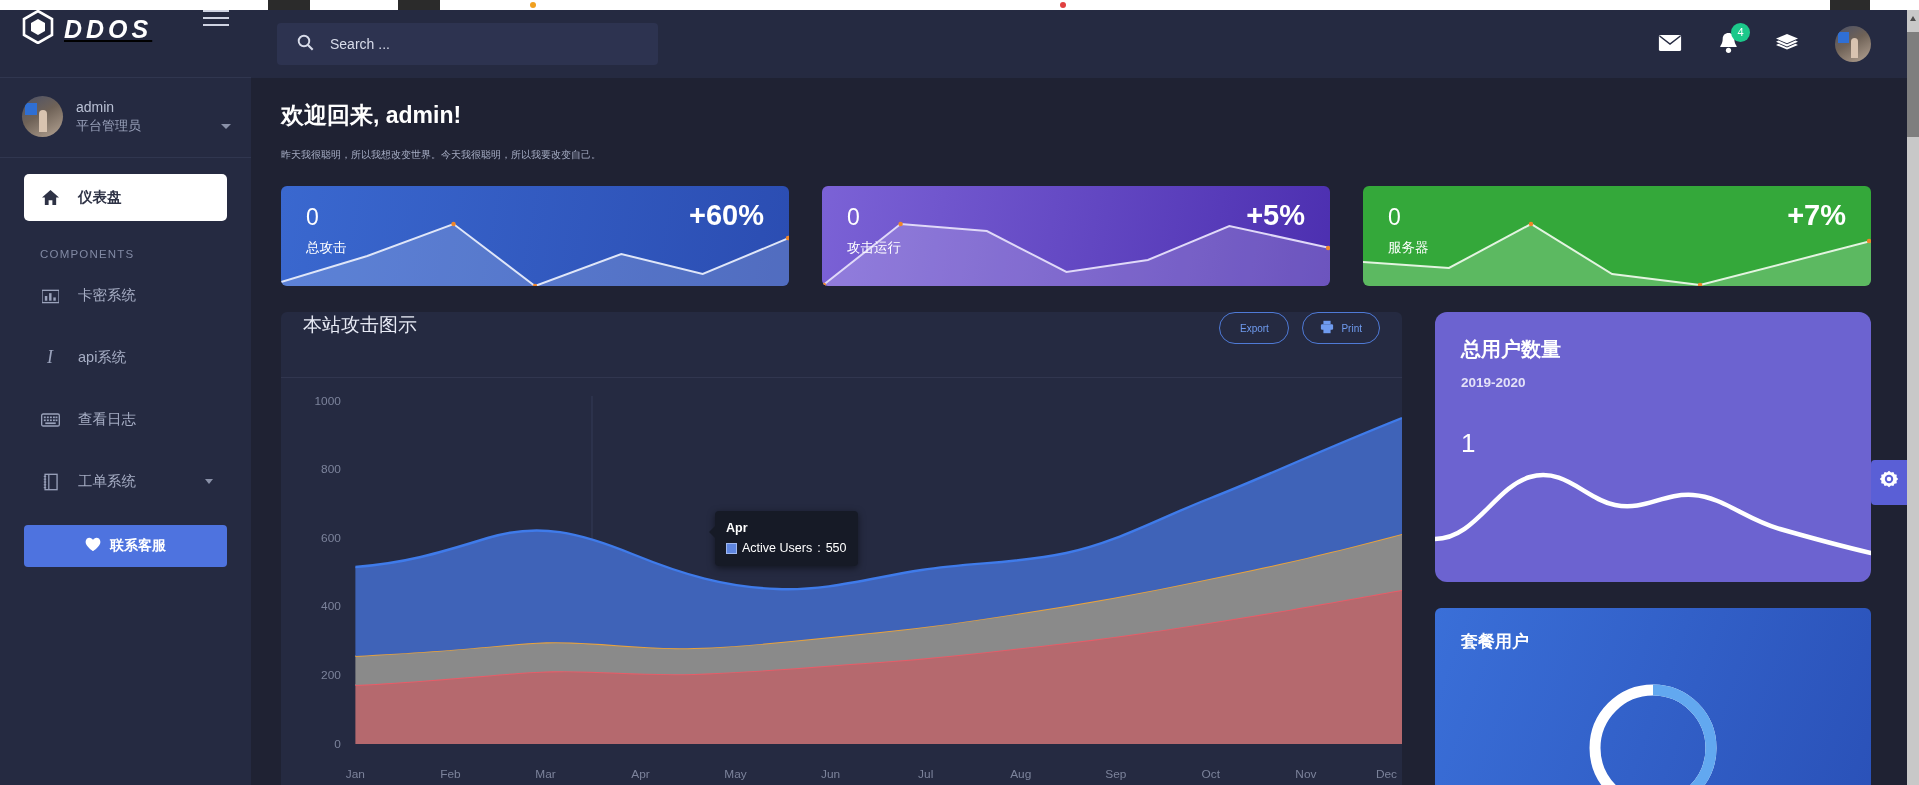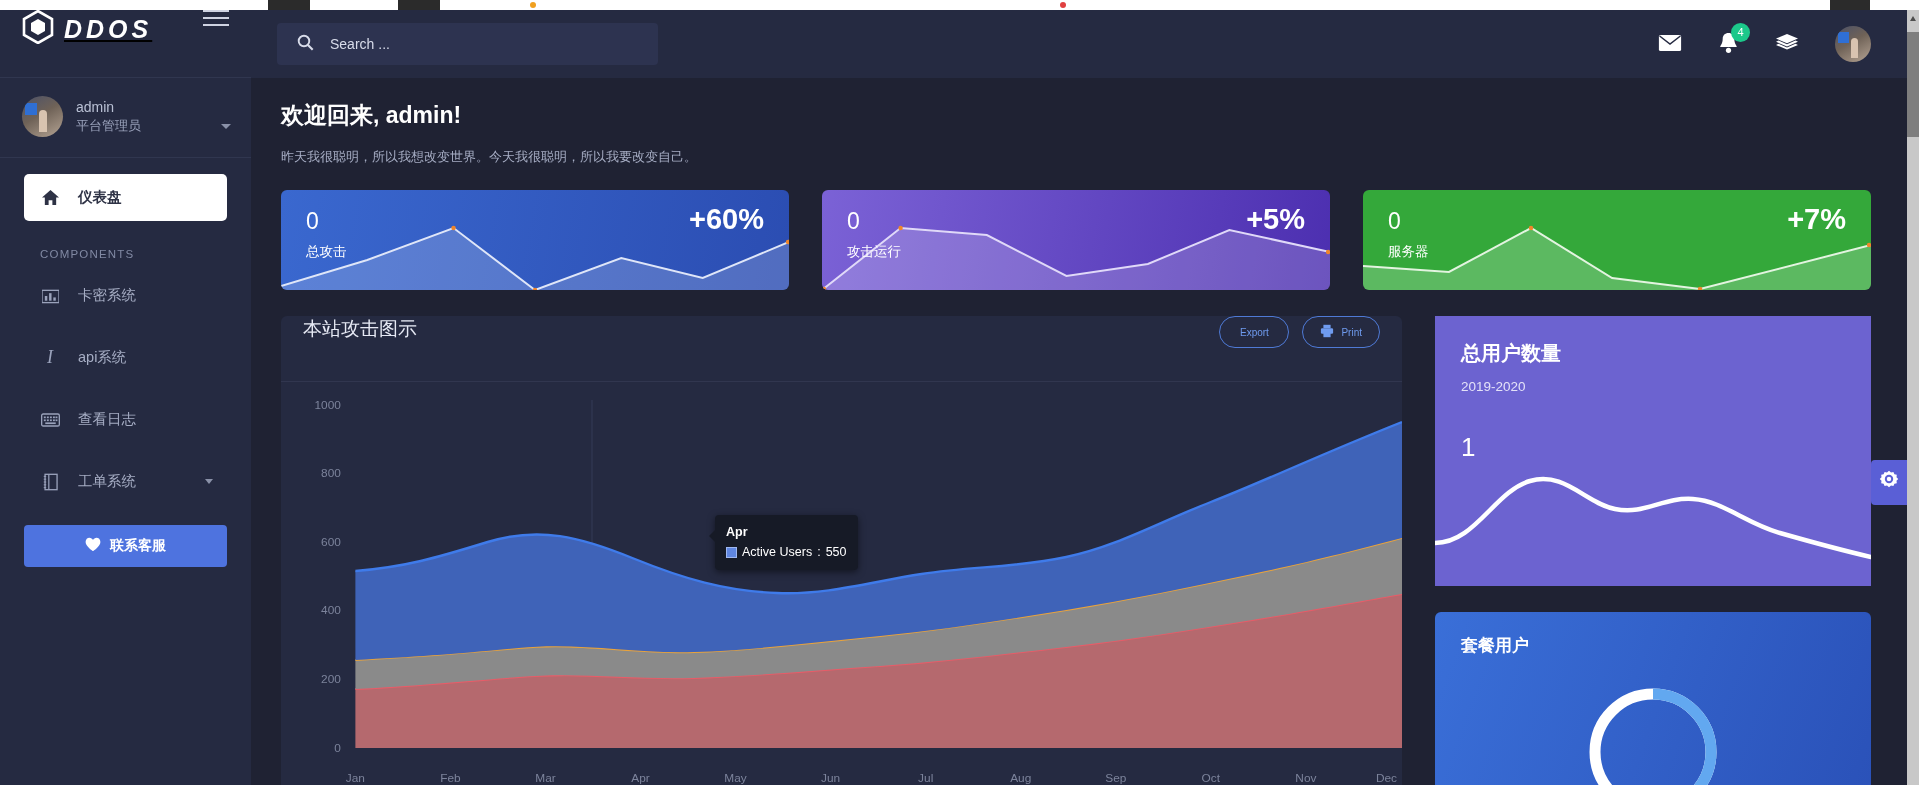--- a/index.html
+++ b/index.html
@@ -123,21 +123,21 @@
     content:""; position:absolute; left:16px; top:12px; width:7px; height:20px;
     background:#d8c3b0; border-radius:4px 4px 0 0;
   }
 
   
   .content{
     position:absolute; left:251px; top:78px; width:1656px; height:707px;
     padding:22px 36px 0 30px; overflow:hidden;
   }
   .welcome-title{ color:#fff; font-size:23px; font-weight:bold; }
-  .welcome-sub{ color:#a6adc4; font-size:13px; margin-top:17px; }
+  .welcome-sub{ color:#a6adc4; font-size:10px; margin-top:17px; }
 
   .stat-row{ display:flex; gap:33px; margin-top:24px; }
   .stat-card{
     flex:1; height:100px; border-radius:6px; position:relative; overflow:hidden;
   }
   .stat-card .num{ position:absolute; left:25px; top:18px; color:#fff; font-size:23px; }
   .stat-card .lbl{ position:absolute; left:25px; top:53px; color:#fff; font-size:13.5px; }
   .stat-card .pct{ position:absolute; right:25px; top:13px; color:#fff; font-size:29px; font-weight:bold; }
   .stat-card svg{ position:absolute; inset:0; width:100%; height:100%; }
   .c-blue{ background:linear-gradient(100deg,#3a68cf 0%,#2b4db2 100%); }
@@ -173,24 +173,24 @@
   .tooltip::before{
     content:""; position:absolute; left:-6px; top:15px;
     border-top:6px solid transparent;border-bottom:6px solid transparent;
     border-right:6px solid #161a26;
   }
   .ylabel{ fill:#7c839b; font-size:11.5px; font-family:"Liberation Sans",sans-serif; }
   .xlabel{ fill:#7c839b; font-size:11.5px; font-family:"Liberation Sans",sans-serif; }
 
   .right-col{ width:436px; display:flex; flex-direction:column; gap:26px; }
   .users-card{
-    height:270px; border-radius:0; background:#6c63d0; padding:24px 26px; position:relative; overflow:hidden;
+    height:270px; border-radius:12px; background:#6c63d0; padding:24px 26px; position:relative; overflow:hidden;
   }
   .users-card .uc-title{ color:#fff; font-size:20px; font-weight:bold; }
-  .users-card .uc-sub{ color:#e4e2f8; font-size:13.5px; margin-top:12px; }
+  .users-card .uc-sub{ color:#e4e2f8; font-size:13.5px; margin-top:12px;font-weight:bold; }
   .users-card .uc-num{ color:#fff; font-size:26px; margin-top:38px; }
   .users-card svg{ position:absolute; left:0; bottom:0; width:100%; height:135px; }
   .plan-card{
     height:209px; border-radius:6px; background:linear-gradient(110deg,#3a6fd8 0%,#2a51b8 100%);
     padding:22px 26px; position:relative; overflow:hidden;
   }
   .plan-card .pc-title{ color:#fff; font-size:17px; font-weight:bold; }
   .donut-wrap{ position:absolute; left:50%; transform:translateX(-50%); top:65px; }
 
   

